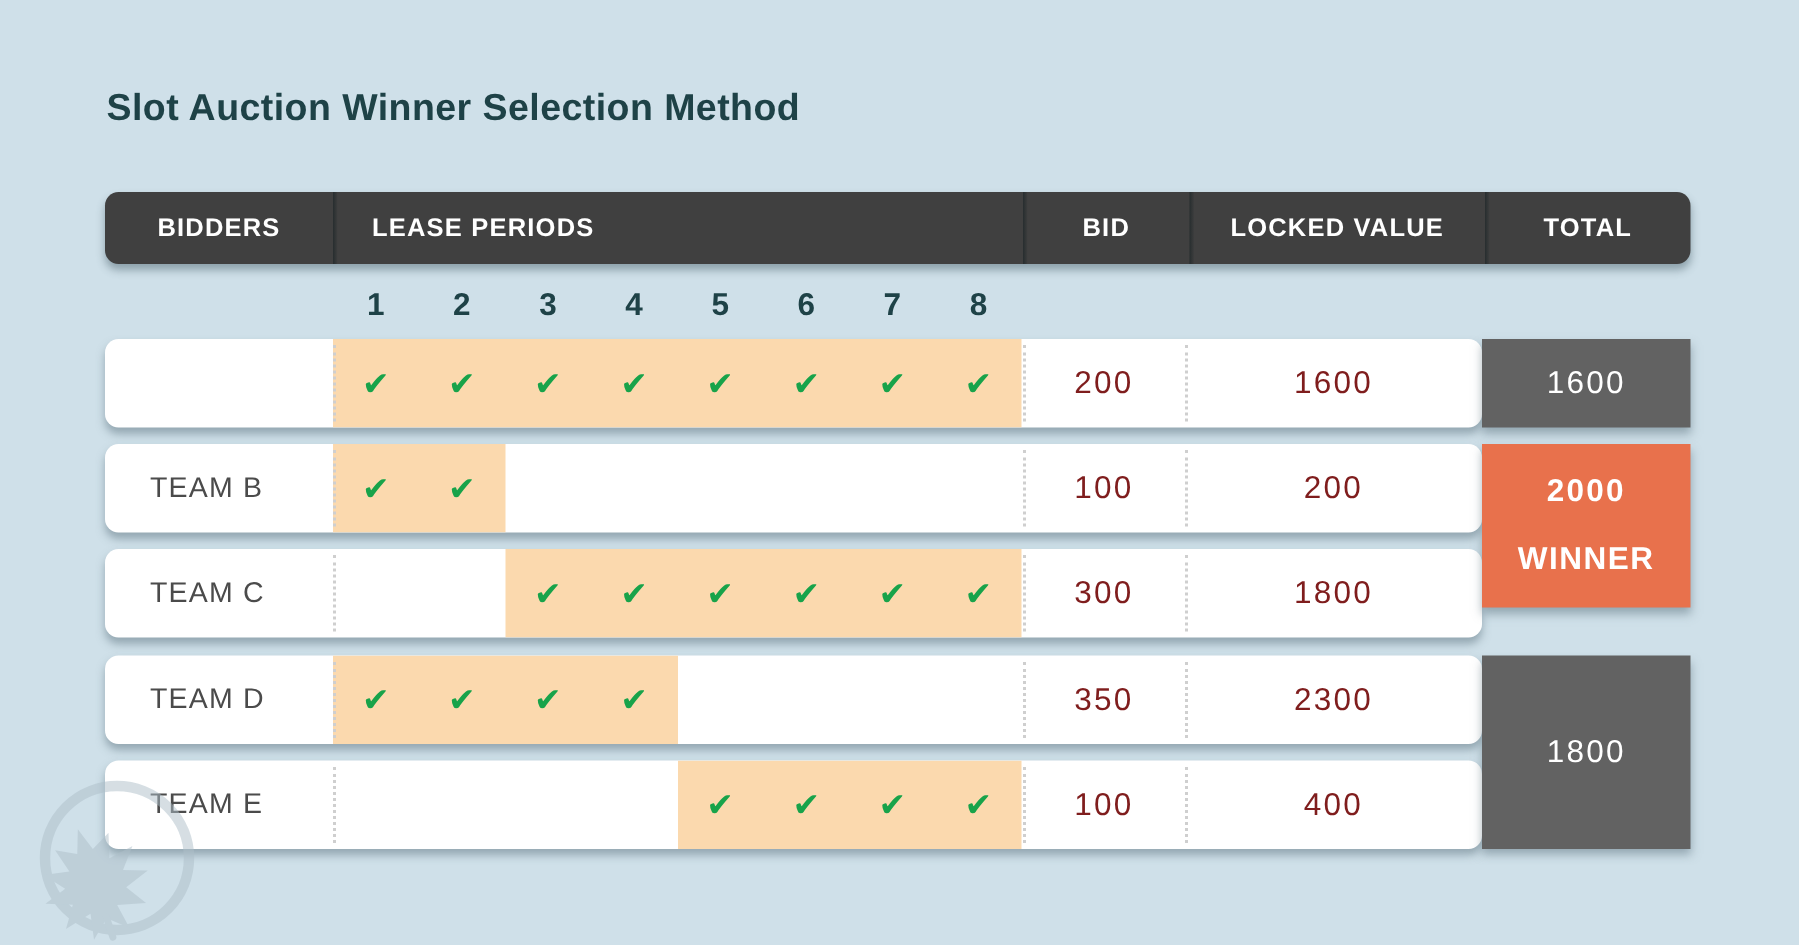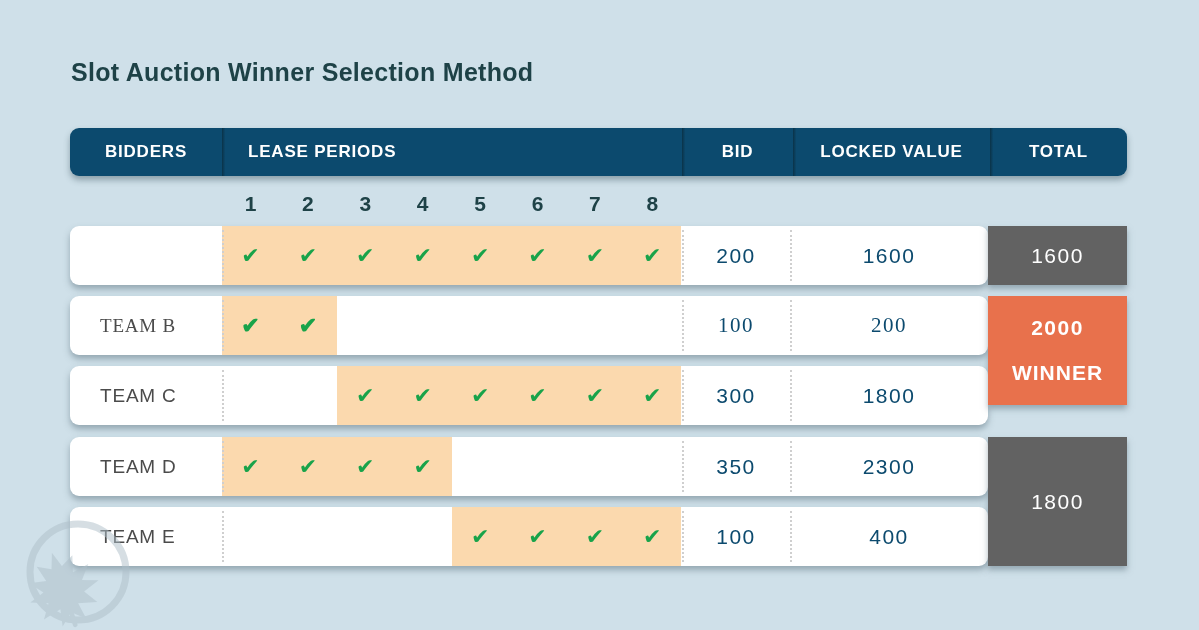--- a/index.html
+++ b/index.html
@@ -9,21 +9,21 @@
     background:#cfe0e9;
     overflow:hidden;
     font-family:"Liberation Sans","DejaVu Sans",sans-serif;
   }
   .title{
     position:absolute;left:71px;top:58px;
     font-size:25px;font-weight:bold;color:#1e4247;letter-spacing:.3px;
   }
   .header-bar{
     position:absolute;left:70px;top:128px;width:1057px;height:48px;
-    background:#0c4a6e;border-radius:9px;
+    background:#404040;border-radius:9px;
     box-shadow:0 4px 6px rgba(60,85,95,.45);
   }
   .header-label{
     position:absolute;top:0;height:48px;display:flex;align-items:center;justify-content:center;
     color:#fff;font-weight:bold;font-size:17px;letter-spacing:.8px;
   }
   .hl-bidders{left:0;width:152px;}
   .hl-lease{left:178px;width:260px;justify-content:flex-start;}
   .hl-bid{left:612px;width:111px;}
   .hl-locked{left:723px;width:197px;}
@@ -53,21 +53,21 @@
     position:absolute;top:0;width:57px;height:59px;
     display:flex;align-items:center;justify-content:center;
     color:#18a34a;font-size:22px;font-weight:bold;
   }
   .dotted-div{
     position:absolute;top:4px;height:51px;width:0;
     border-left:2px dotted #cfcfcf;
   }
   .num-cell{
     position:absolute;top:0;height:59px;display:flex;align-items:center;justify-content:center;
-    font-size:21px;color:#0c4a6e;letter-spacing:1.5px;
+    font-size:21px;color:#7f1d1d;letter-spacing:1.5px;
   }
   .bid-cell{left:612px;width:108px;}
   .locked-cell{left:720px;width:198px;}
   .total-block{
     position:absolute;left:988px;width:139px;
     display:flex;flex-direction:column;align-items:center;justify-content:center;
     box-shadow:0 4px 6px rgba(90,112,124,.5);
   }
   .total-default{background:#626262;}
   .total-winner{background:#e8714c;}
@@ -118,21 +118,21 @@
           <div class="check-icon" style="left: 287px;">✔</div>
           <div class="check-icon" style="left: 344.4px;">✔</div>
           <div class="check-icon" style="left: 401.8px;">✔</div>
         </div>
         <div class="dotted-div" style="left: 152px;"></div>
         <div class="dotted-div" style="left: 612px;"></div>
         <div class="dotted-div" style="left: 720px;"></div>
         <div class="num-cell bid-cell">200</div>
         <div class="num-cell locked-cell">1600</div>
       </div>
-      <div class="row-card" style="top: 296px; font-family: Liberation Serif, serif;">
+      <div class="row-card" style="top: 296px;">
         <div class="team-cell">TEAM B</div>
         <div class="lease-strip">
           <div class="peach-seg" style="left: 0px; width: 114.8px;"></div>
           <div class="check-icon" style="left: 0px;">✔</div>
           <div class="check-icon" style="left: 57.4px;">✔</div>
         </div>
         <div class="dotted-div" style="left: 152px;"></div>
         <div class="dotted-div" style="left: 612px;"></div>
         <div class="dotted-div" style="left: 720px;"></div>
         <div class="num-cell bid-cell">100</div>

